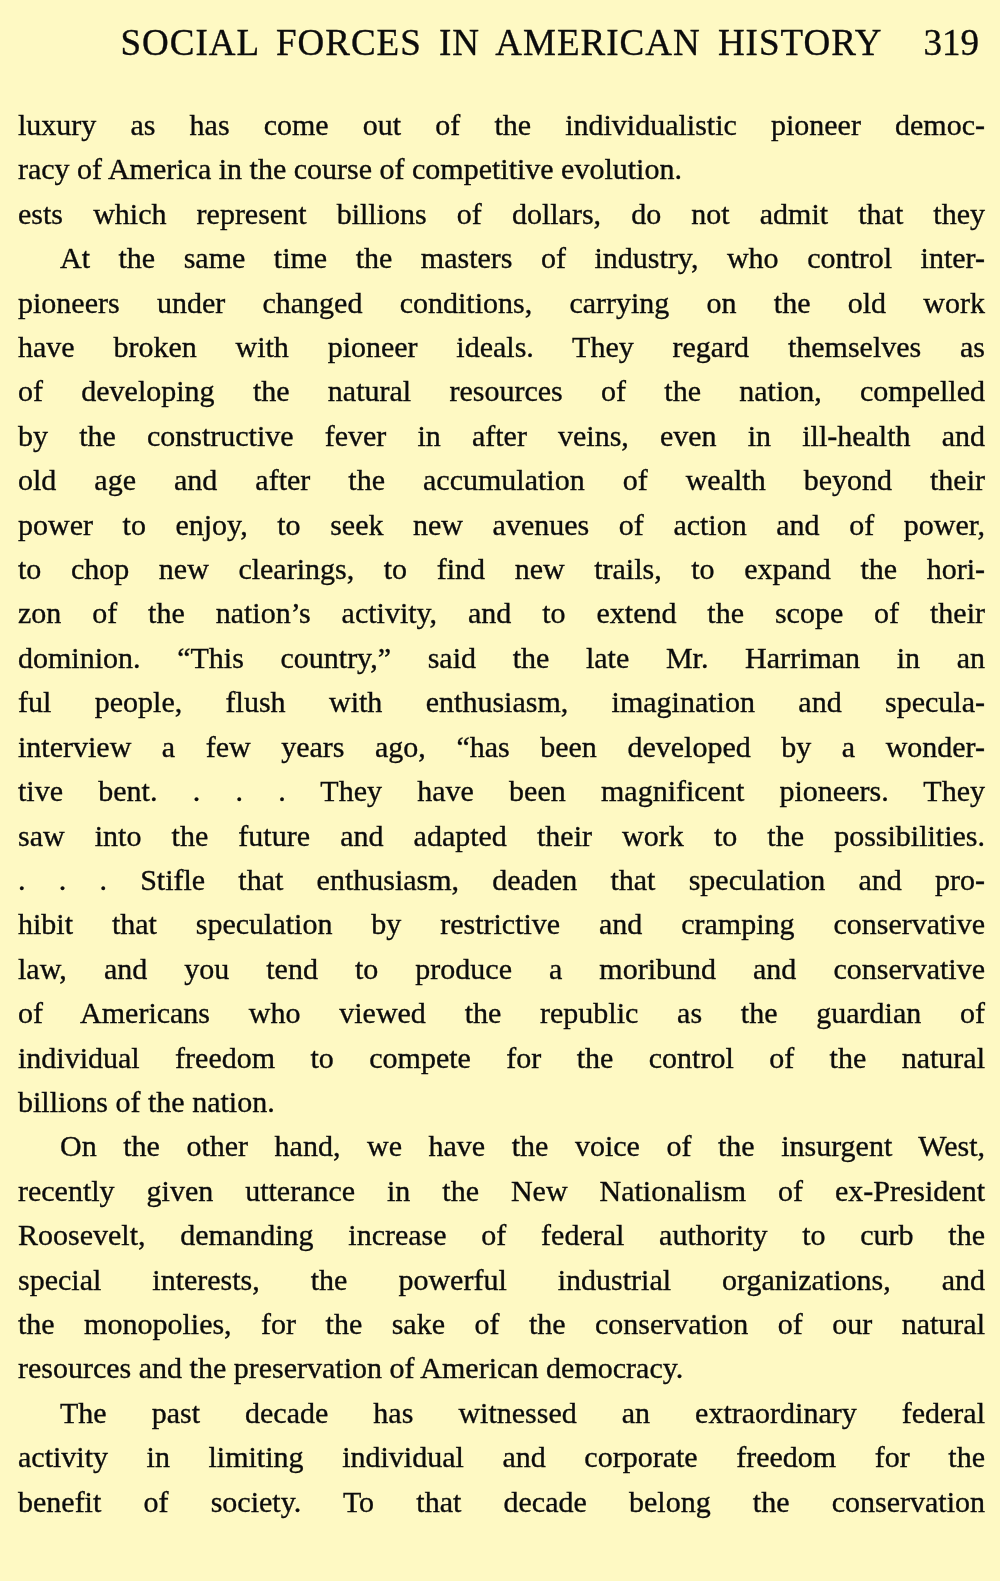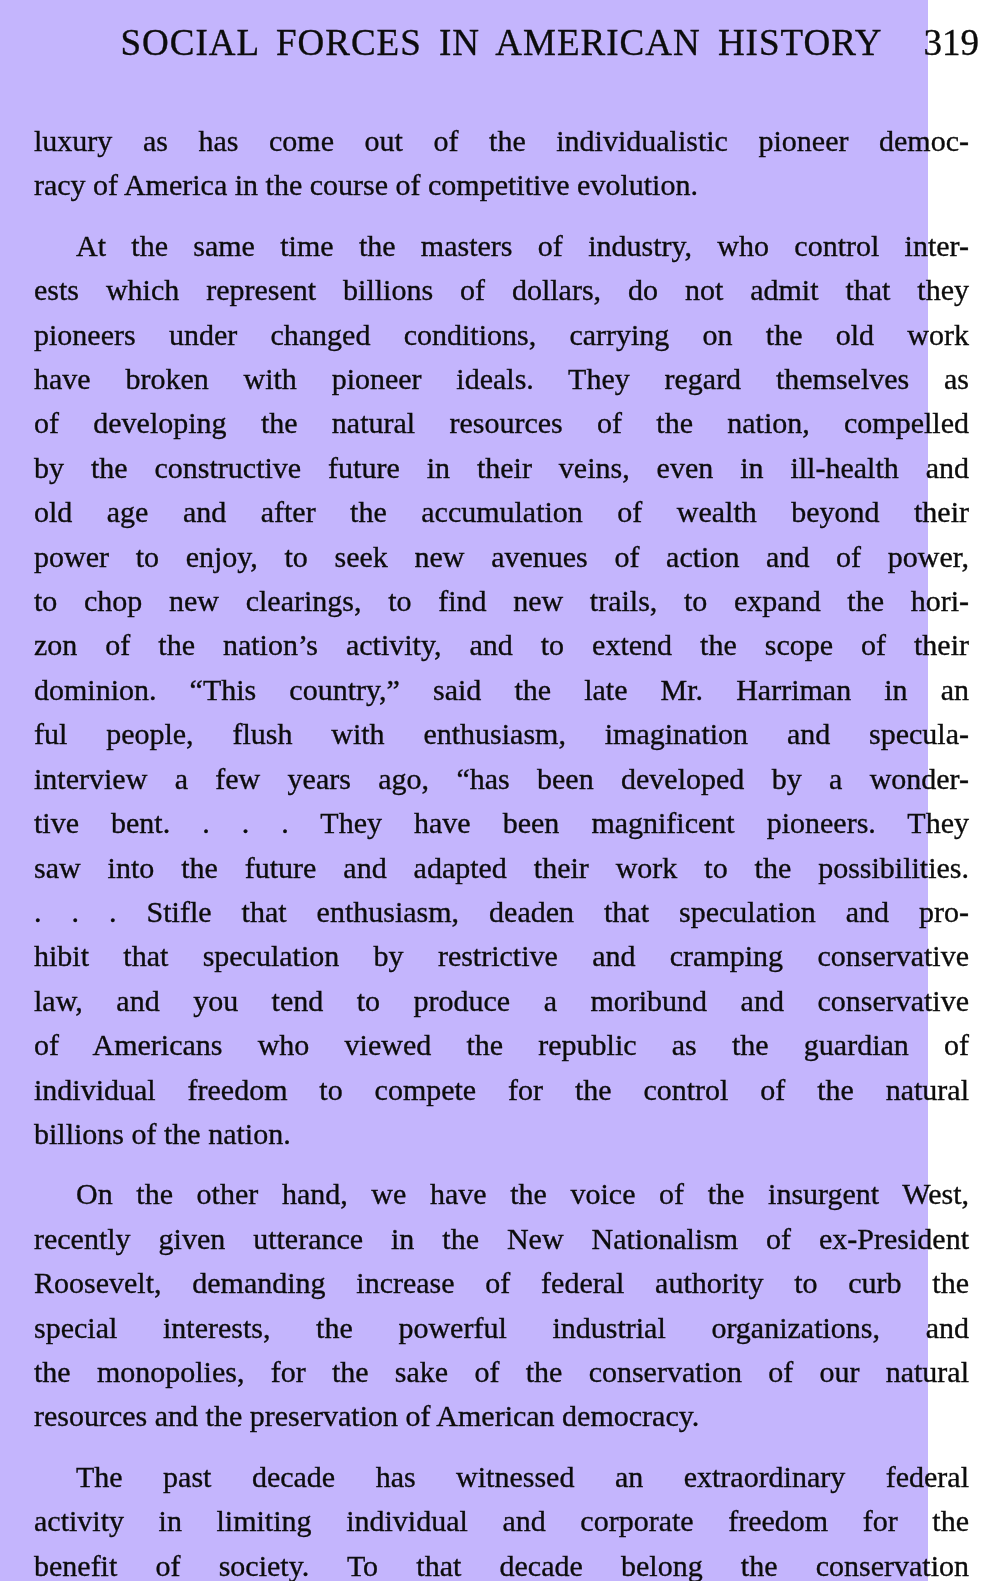--- a/index.html
+++ b/index.html
@@ -5,23 +5,23 @@
   html, body {
     margin: 0;
     padding: 0;
     width: 1000px;
     height: 1581px;
     overflow: hidden;
     background: #ffffff;
   }
   .page {
     position: relative;
-    width: 928px;
+    width: 1000px;
     height: 1581px;
-    background: #c4b5fd;
+    background: #fef9c3;
     color: #0c0c0c;
     font-family: "Liberation Serif", "DejaVu Serif", serif;
     -webkit-text-stroke: 0.35px #101010;
   }
   .running-head {
     position: absolute;
     top: 22px;
     left: 18px;
     width: 967px;
     height: 46px;
@@ -40,21 +40,21 @@
     top: 0;
   }
   .body-text {
     position: absolute;
     top: 103px;
     left: 18px;
     width: 967px;
     font-size: 30px;
     line-height: 44.4px;
   }
-  .paragraph { margin: 16px; padding: 0; }
+  .paragraph { margin: 0; padding: 0; }
   .line {
     text-align: justify;
     text-align-last: justify;
   }
   .line.endline {
     text-align-last: left;
   }
   .line.indent {
     text-indent: 42px;
   }
@@ -66,26 +66,26 @@
   <header class="running-head">
     <div class="head-title">SOCIAL FORCES IN AMERICAN HISTORY</div>
     <div class="head-page-number">319</div>
   </header>
   <main class="body-text">
       <div class="paragraph">
         <div class="line">luxury as has come out of the individualistic pioneer democ-</div>
         <div class="line endline">racy of America in the course of competitive evolution.</div>
       </div>
       <div class="paragraph">
+        <div class="line">ests which represent billions of dollars, do not admit that they</div>
         <div class="line indent">At the same time the masters of industry, who control inter-</div>
-        <div class="line">ests which represent billions of dollars, do not admit that they</div>
         <div class="line">pioneers under changed conditions, carrying on the old work</div>
         <div class="line">have broken with pioneer ideals.  They regard themselves as</div>
         <div class="line">of developing the natural resources of the nation, compelled</div>
-        <div class="line">by the constructive future in their veins, even in ill-health and</div>
+        <div class="line">by the constructive fever in after veins, even in ill-health and</div>
         <div class="line">old age and after the accumulation of wealth beyond their</div>
         <div class="line">power to enjoy, to seek new avenues of action and of power,</div>
         <div class="line">to chop new clearings, to find new trails, to expand the hori-</div>
         <div class="line">zon of the nation’s activity, and to extend the scope of their</div>
         <div class="line">dominion.  “This country,” said the late Mr. Harriman in an</div>
         <div class="line">ful people, flush with enthusiasm, imagination and specula-</div>
         <div class="line">interview a few years ago, “has been developed by a wonder-</div>
         <div class="line">tive bent. . . . They have been magnificent pioneers.  They</div>
         <div class="line">saw into the future and adapted their work to the possibilities.</div>
         <div class="line">. . . Stifle that enthusiasm, deaden that speculation and pro-</div>

